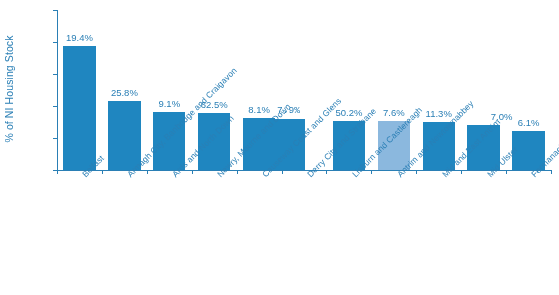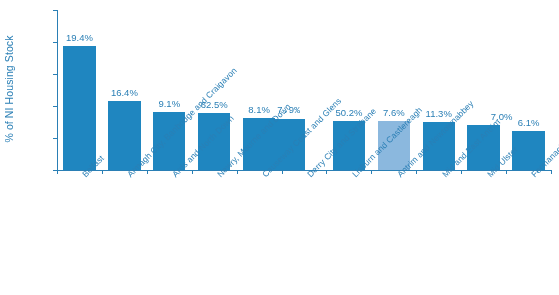--- a/index.html
+++ b/index.html
@@ -145,21 +145,21 @@
     <div id="axis-line-y"></div>
     <div id="axis-line-x"></div>
     <div id="bars-layer">
         <div class="bar-group" style="left: 0px; width: 44.9091px;">
           <div class="bar-rect" style="height: 124.16px;"></div>
           <div class="bar-value" style="bottom: 127.16px;">19.4%</div>
         </div>
         <div class="x-tick-mark" style="left: 0px;"></div>
         <div class="bar-group" style="left: 44.9091px; width: 44.9091px;">
           <div class="bar-rect" style="height: 69.12px;"></div>
-          <div class="bar-value" style="bottom: 72.12px;">16.4%</div>
+          <div class="bar-value" style="bottom: 72.12px;">25.8%</div>
         </div>
         <div class="x-tick-mark" style="left: 44.9091px;"></div>
         <div class="bar-group" style="left: 89.8182px; width: 44.9091px;">
           <div class="bar-rect" style="height: 58.24px;"></div>
           <div class="bar-value" style="bottom: 61.24px;">9.1%</div>
         </div>
         <div class="x-tick-mark" style="left: 89.8182px;"></div>
         <div class="bar-group" style="left: 134.727px; width: 44.9091px;">
           <div class="bar-rect" style="height: 56.96px;"></div>
           <div class="bar-value" style="bottom: 59.96px;">62.5%</div>

